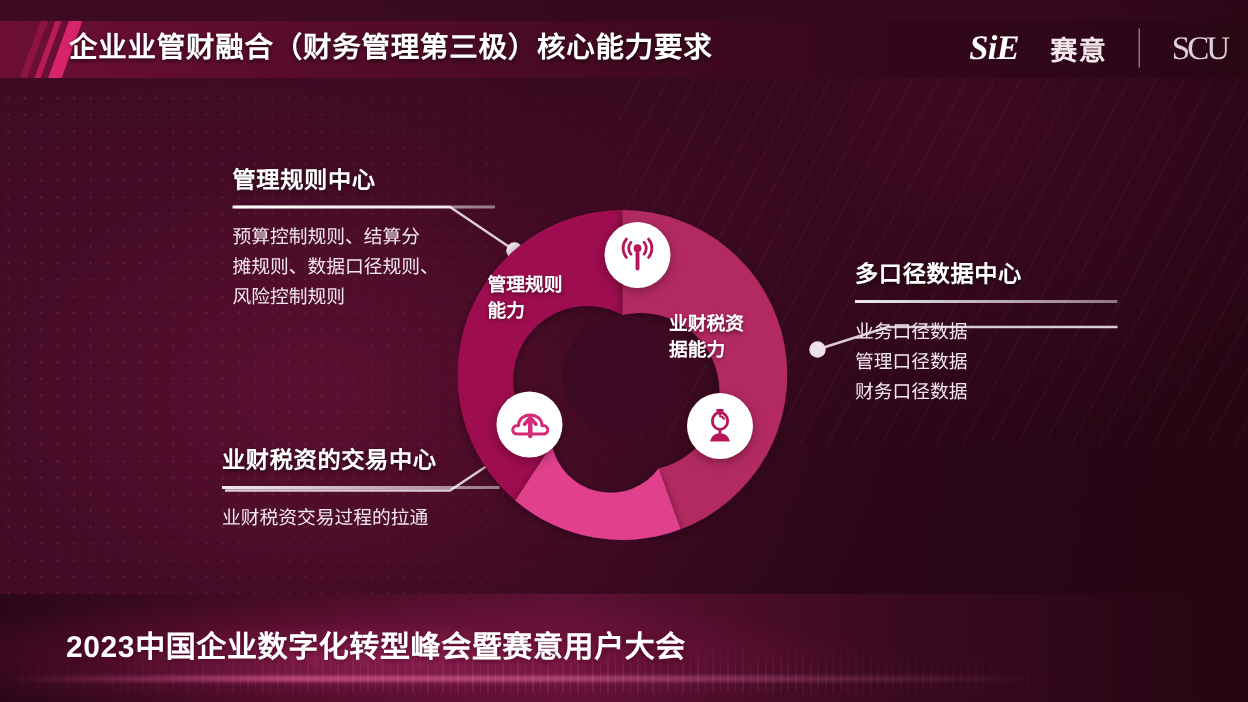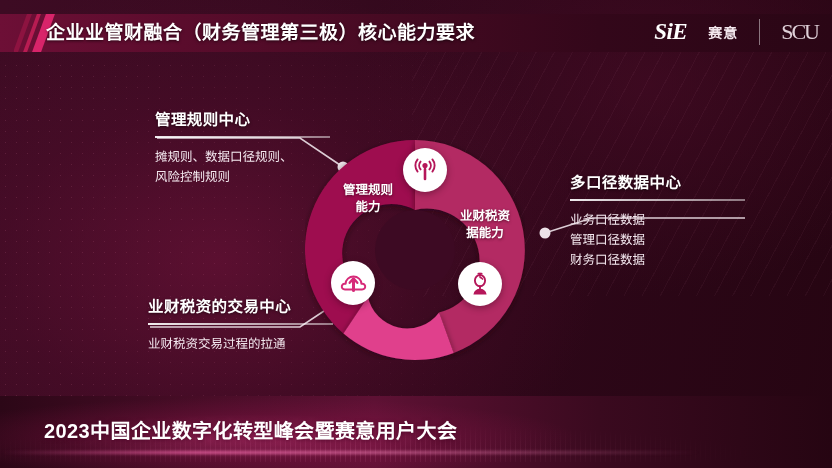--- a/index.html
+++ b/index.html
@@ -44,30 +44,30 @@
   .acc2{left:16px;width:4px;background:#b81c52;}
   .acc3{left:25px;width:9px;background:#d8246a;}
   #page-title{
     position:absolute;left:46px;top:14px;height:38px;line-height:38px;
     color:#ffffff;font-size:19px;font-weight:bold;letter-spacing:.5px;
     text-shadow:0 1px 3px rgba(0,0,0,.6);white-space:nowrap;
   }
   
   #brand{position:absolute;right:14px;top:12px;height:40px;display:flex;align-items:center;gap:21px;}
   #brand-sie{color:#fff;font-size:23px;font-weight:bold;font-style:italic;letter-spacing:-.5px;font-family:"Liberation Serif",serif;}
-  #brand-cn{color:#f2e6ec;font-size:14px;font-weight:bold;letter-spacing:1px;}
+  #brand-cn{color:#f2e6ec;font-size:18px;font-weight:bold;letter-spacing:1px;}
   #brand-div{width:1px;height:26px;background:rgba(255,255,255,.45);}
   #brand-scu{color:#efe2e9;font-size:22px;font-family:"Liberation Serif",serif;letter-spacing:-2px;opacity:.92;}
 
   
   #donut-wrap{position:absolute;left:305px;top:140px;width:220px;height:220px;}
   #donut{position:absolute;inset:0;}
   .seg-label{
     position:absolute;color:#ffffff;font-size:12.5px;font-weight:bold;line-height:17px;
-    text-align:center;text-shadow:0 1px 3px rgba(60,0,25,.75);white-space:nowrap;
+    text-shadow:0 1px 3px rgba(60,0,25,.75);white-space:nowrap;
   }
   #label-rule{left:325px;top:182px;width:86px;}
   #label-data{left:446px;top:208px;width:78px;}
   #label-trade{left:368px;top:300px;width:84px;}
 
   .icon-badge{
     position:absolute;width:44px;height:44px;border-radius:50%;
     background:#ffffff;display:flex;align-items:center;justify-content:center;
     box-shadow:0 2px 7px rgba(40,0,20,.40);
   }
@@ -203,20 +203,21 @@
       <path d="M5,19.4 C2.6,19.4 1.4,17.6 1.9,15.9 C2.4,14.2 4.2,13.5 5.6,13.8 C5.6,9.6 9.2,6.6 13.5,6.6 C17.8,6.6 21.4,9.6 21.4,13.8 C22.8,13.5 24.6,14.2 25.1,15.9 C25.6,17.6 24.4,19.4 22,19.4 Z"></path>
       <path d="M13.5,20.6 L13.5,9.4" stroke-width="3"></path>
       <path d="M9.7,12.8 L13.5,8.4 L17.3,12.8" stroke-width="2.4" fill="none"></path>
     </svg>
   </div>
 
   <div class="callout" id="callout-rule">
     <div class="co-head">管理规则中心</div>
     <div class="co-rule"></div>
     <div class="co-body">
+      <div>预算控制规则、结算分</div>
       <div>摊规则、数据口径规则、</div>
       <div>风险控制规则</div>
     </div>
   </div>
 
   <div class="callout" id="callout-data">
     <div class="co-head">多口径数据中心</div>
     <div class="co-rule"></div>
     <div class="co-body">
       <div>业务口径数据</div>

